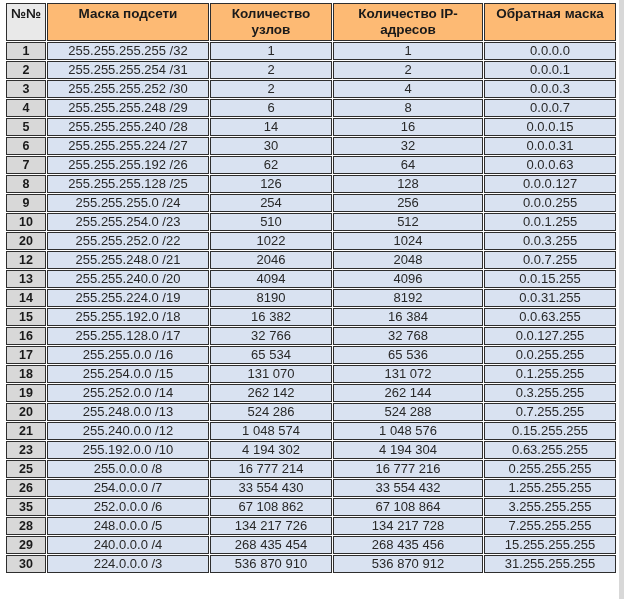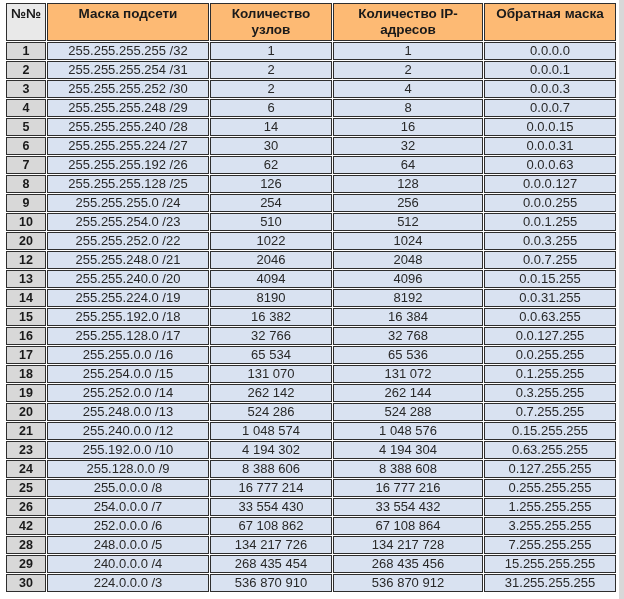--- a/index.html
+++ b/index.html
@@ -236,42 +236,35 @@
           <td class="col-wild">0.15.255.255</td>
         </tr>
         <tr>
           <td class="col-num">23</td>
           <td class="col-mask">255.192.0.0 /10</td>
           <td class="col-hosts">4 194 302</td>
           <td class="col-ips">4 194 304</td>
           <td class="col-wild">0.63.255.255</td>
         </tr>
         <tr>
-          <td class="col-num">24</td>
-          <td class="col-mask">255.128.0.0 /9</td>
-          <td class="col-hosts">8 388 606</td>
-          <td class="col-ips">8 388 608</td>
-          <td class="col-wild">0.127.255.255</td>
-        </tr>
-        <tr>
           <td class="col-num">25</td>
           <td class="col-mask">255.0.0.0 /8</td>
           <td class="col-hosts">16 777 214</td>
           <td class="col-ips">16 777 216</td>
           <td class="col-wild">0.255.255.255</td>
         </tr>
         <tr>
           <td class="col-num">26</td>
           <td class="col-mask">254.0.0.0 /7</td>
           <td class="col-hosts">33 554 430</td>
           <td class="col-ips">33 554 432</td>
           <td class="col-wild">1.255.255.255</td>
         </tr>
         <tr>
-          <td class="col-num">42</td>
+          <td class="col-num">35</td>
           <td class="col-mask">252.0.0.0 /6</td>
           <td class="col-hosts">67 108 862</td>
           <td class="col-ips">67 108 864</td>
           <td class="col-wild">3.255.255.255</td>
         </tr>
         <tr>
           <td class="col-num">28</td>
           <td class="col-mask">248.0.0.0 /5</td>
           <td class="col-hosts">134 217 726</td>
           <td class="col-ips">134 217 728</td>

